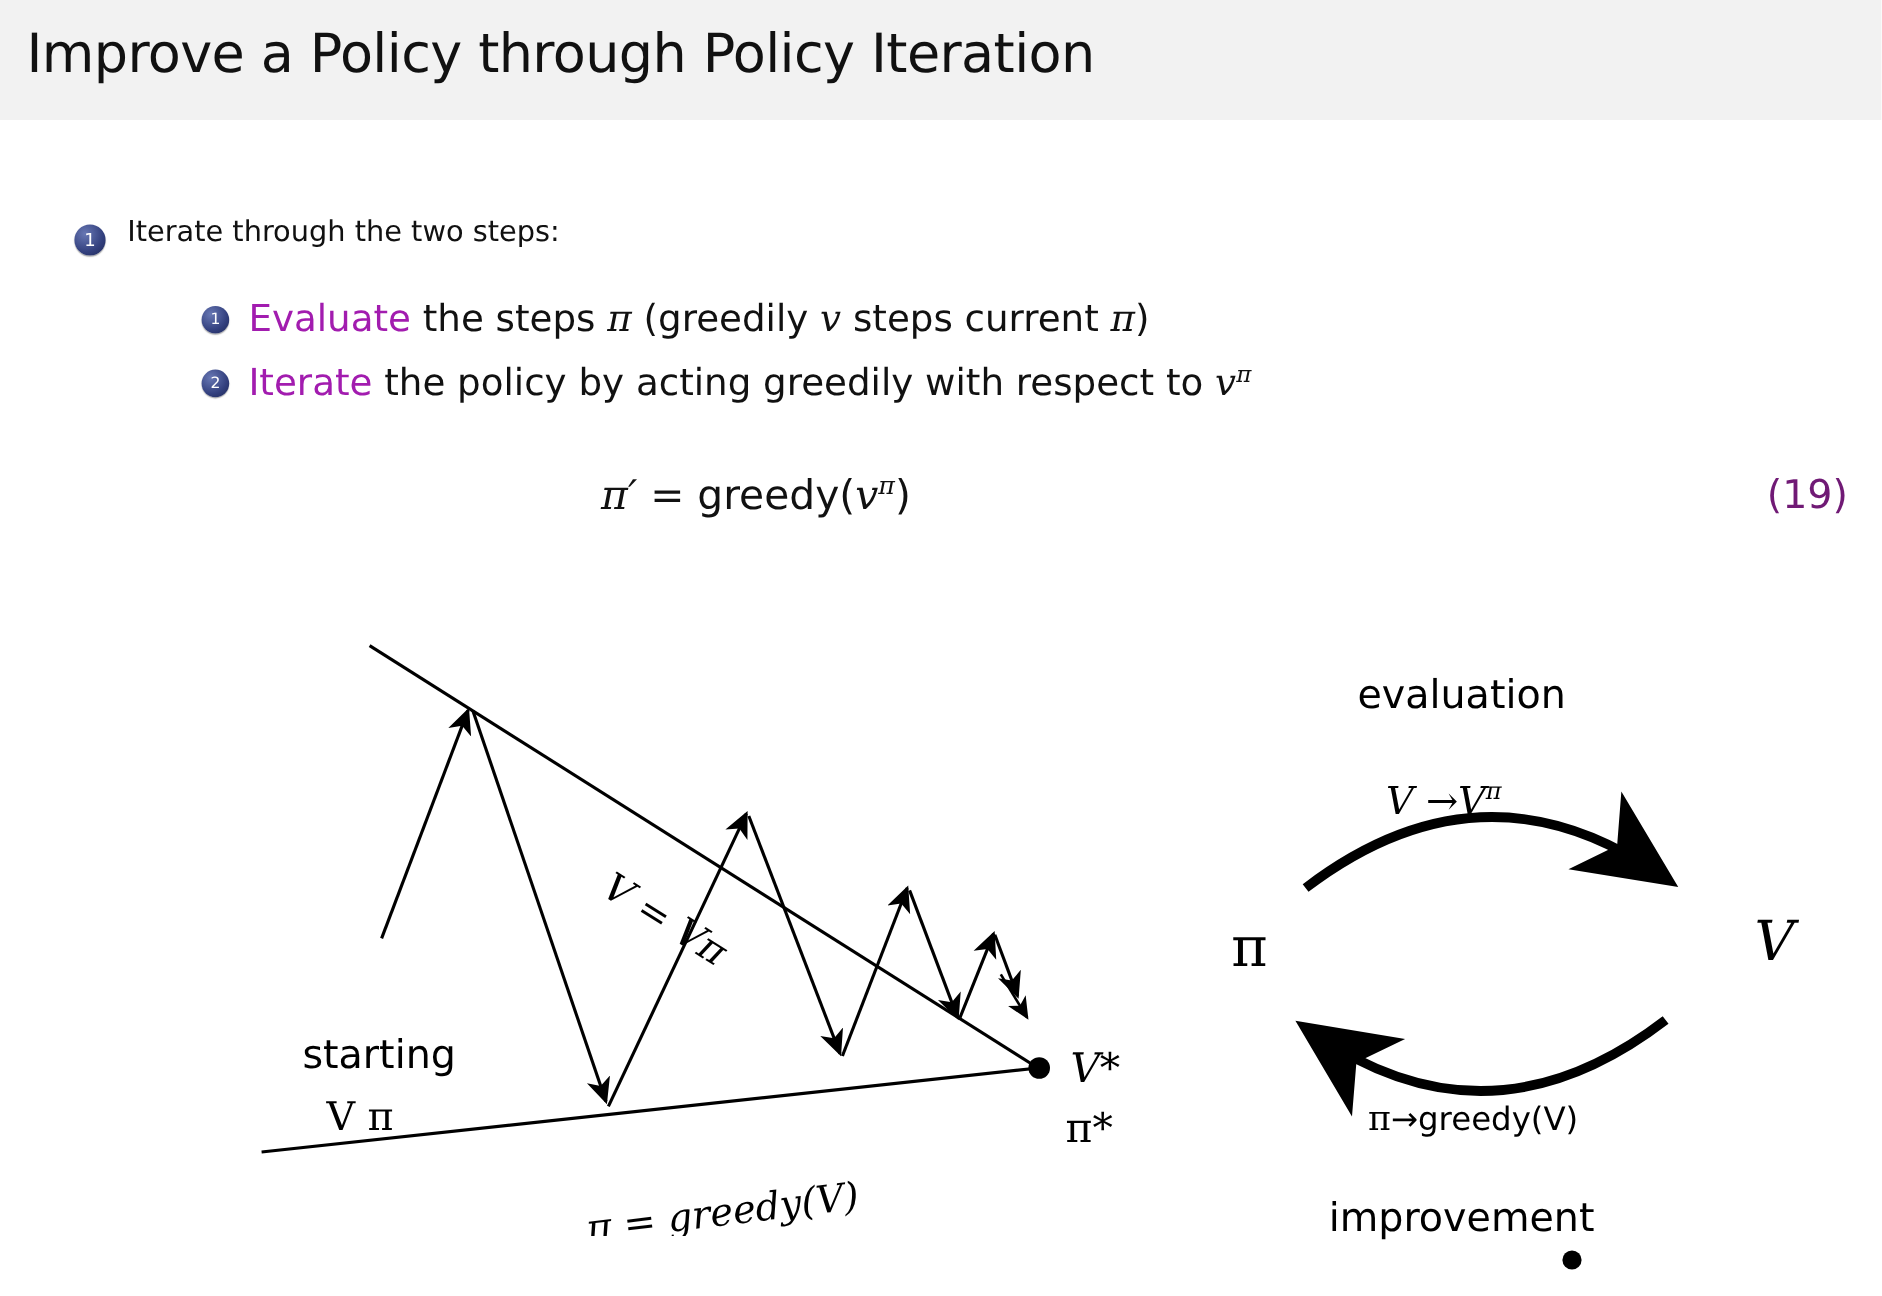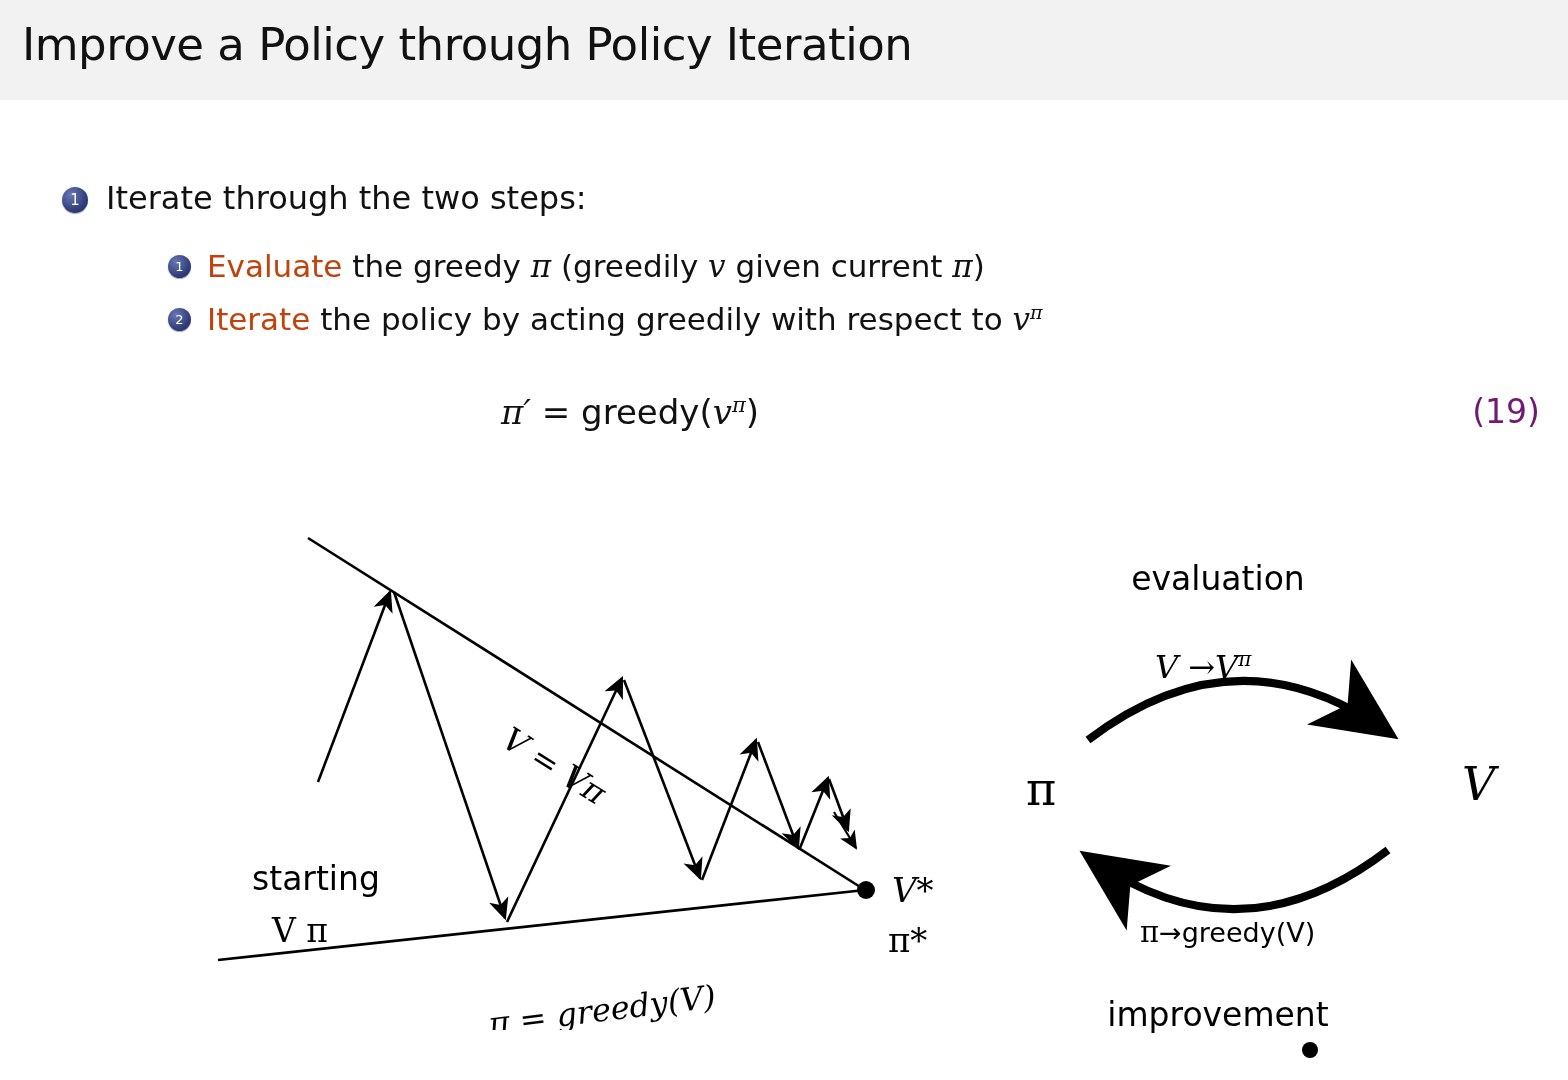--- a/index.html
+++ b/index.html
@@ -74,30 +74,30 @@
   .num-badge.small {
     width: 23px;
     height: 23px;
     font-size: 13px;
     line-height: 23px;
     margin-top: 8px;
   }
 
   .bullet-text {
     margin-left: 18px;
-    font-size: 32px;
+    font-size: 24px;
     line-height: 1.25;
     white-space: nowrap;
     color: #111111;
   }
   .bullet-text.lvl2 {
     font-size: 31px;
     margin-left: 16px;
   }
-  .kw { color: #c2410c; }
+  .kw { color: #a21caf; }
   .mathit { font-family: "DejaVu Serif", serif; font-style: italic; }
   .greek { font-family: "DejaVu Serif", serif; font-style: italic; }
   .sup { font-size: 0.62em; vertical-align: super; font-family: "DejaVu Serif", serif; font-style: italic; }
 
   
   .equation {
     position: absolute;
     left: 0;
     top: 292px;
     width: 1260px;
@@ -142,21 +142,21 @@
 
 <div class="body-area">
 
   <div class="bullet-row bullet-l1">
     <span class="num-badge">1</span>
     <span class="bullet-text">Iterate through the two steps:</span>
   </div>
 
   <div class="bullet-row bullet-l2a">
     <span class="num-badge small">1</span>
-    <span class="bullet-text lvl2"><span class="kw">Evaluate</span><span> the greedy </span><span class="greek">π</span><span> (greedily </span><span class="mathit">v</span><span> given current </span><span class="greek">π</span><span>)</span></span>
+    <span class="bullet-text lvl2"><span class="kw">Evaluate</span><span> the steps </span><span class="greek">π</span><span> (greedily </span><span class="mathit">v</span><span> steps current </span><span class="greek">π</span><span>)</span></span>
   </div>
 
   <div class="bullet-row bullet-l2b">
     <span class="num-badge small">2</span>
     <span class="bullet-text lvl2"><span class="kw">Iterate</span><span> the policy by acting greedily with respect to </span><span class="mathit">v</span><span class="sup">π</span></span>
   </div>
 
   <div class="equation">
     <span class="mathit">π′</span>
     <span>=</span>

